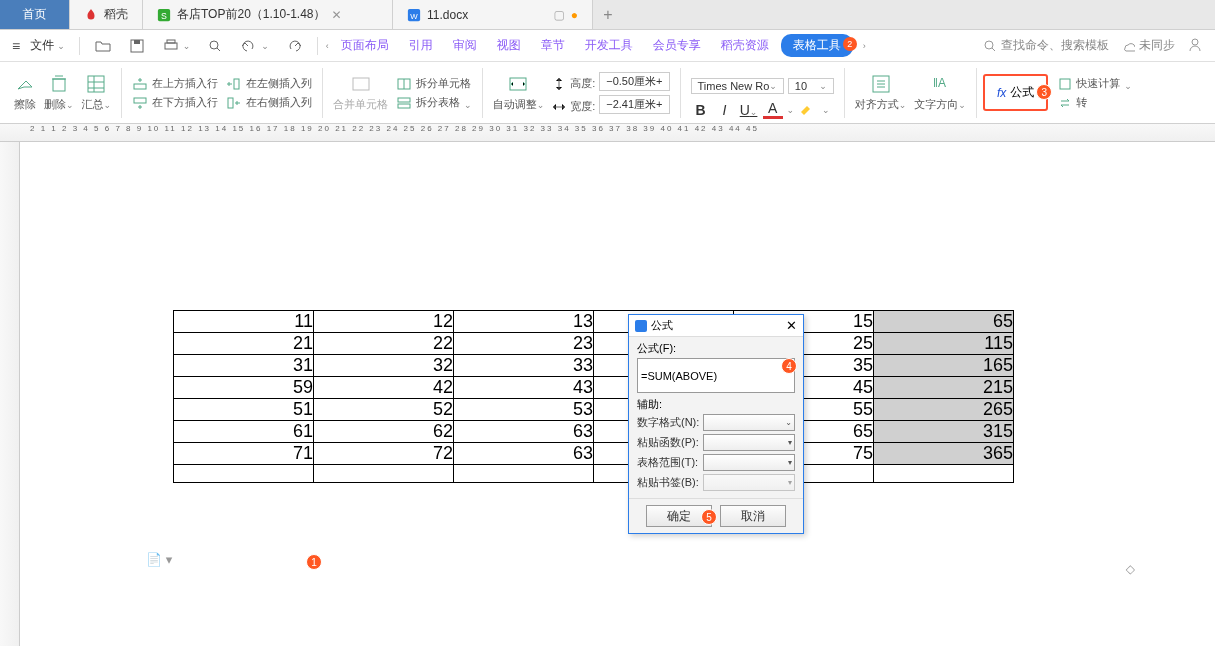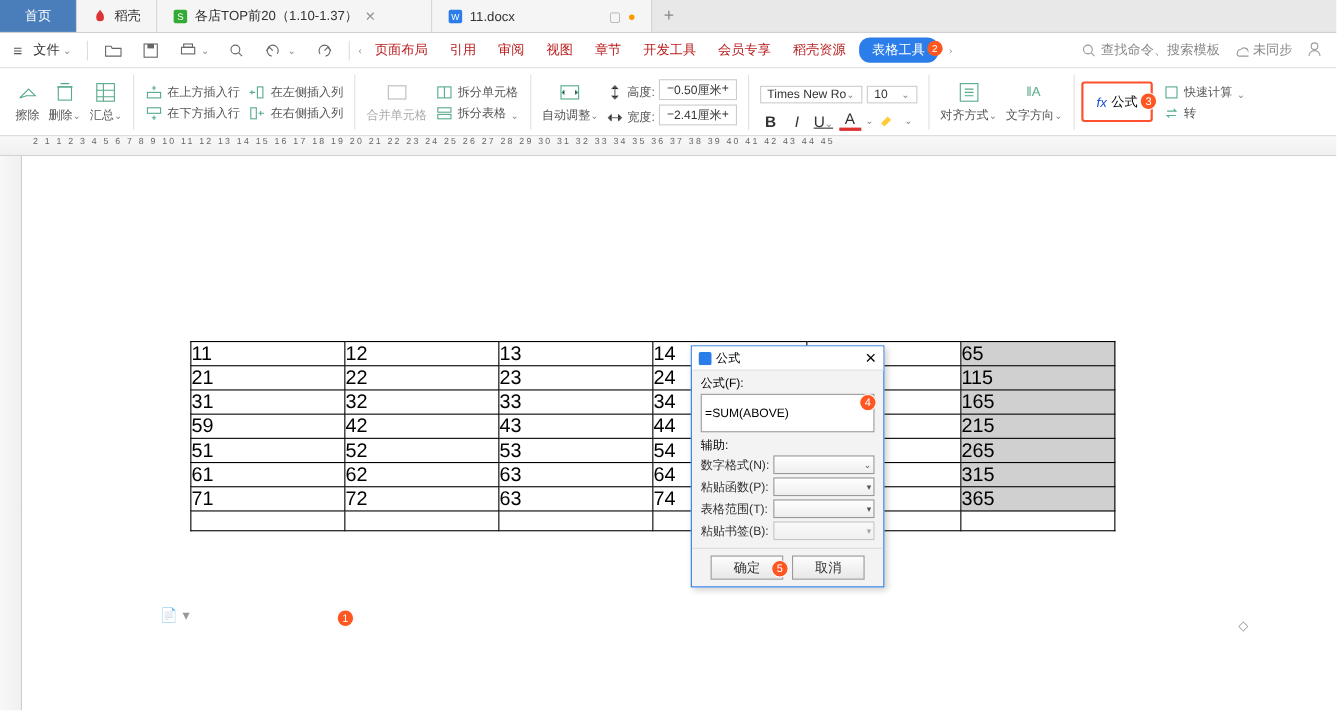--- a/index.html
+++ b/index.html
@@ -13,21 +13,21 @@
 .tab .close { width: 10px; opacity: .5; }
 .tab .dot { color: #f90; }
 .plus { width: 30px; display:flex; align-items:center; justify-content:center; color:#888; font-size:16px; }
 
 
 .menubar { height: 32px; display: flex; align-items: center; padding: 0 12px; gap: 4px; border-bottom: 1px solid #e0e0e0; }
 .mbtn { display:flex; align-items:center; gap:3px; padding: 3px 6px; color:#333; }
 .mbtn.file { font-weight: normal; }
 .sep { width:1px; height:18px; background:#ddd; margin:0 4px; }
 .chev { font-size:9px; color:#888; }
-.tabitem { padding: 4px 8px; color:#b91c1c; }
+.tabitem { padding: 4px 8px; color:#8b5cf6; }
 .tabitem.tool { background:#2b7de9; color:#fff; border-radius:10px; padding:3px 12px; position:relative; }
 .badge { position:absolute; background:#ff5722; color:#fff; border-radius:50%; width:14px; height:14px; font-size:9px; display:flex; align-items:center; justify-content:center; }
 .right-group { margin-left:auto; display:flex; align-items:flex-start; gap:12px; color:#888; }
 .search-label { display:flex; align-items:center; gap:4px; }
 
 
 .ribbon { height: 62px; display:flex; align-items:center; padding: 4px 10px; border-bottom:1px solid #d0d0d0; gap:0; overflow:hidden; }
 .ribbon .divr { width:1px; height:50px; background:#e0e0e0; margin:0 6px; }
 .rg { display:flex; flex-direction:column; align-items:center; gap:2px; padding:0 4px; color:#555; font-size:11px; cursor:pointer; }
 .rg2 { display:flex; flex-direction:column; gap:4px; padding:0 4px; }
@@ -40,21 +40,21 @@
 .highlight { border:2px solid #ff5030; border-radius:3px; padding:2px 4px; position:relative; }
 .ib { width:18px; height:18px; }
 
 
 .ruler { height: 18px; background: linear-gradient(#f8f8f8, #f0f0f0); border-bottom:1px solid #ccc; position:relative; font-size:8px; color:#666; overflow:hidden; white-space:nowrap; padding-left:30px; letter-spacing:2px;}
 .vruler { position:absolute; left:0; top:142px; bottom:0; width:20px; background:linear-gradient(90deg,#f8f8f8,#f0f0f0); border-right:1px solid #ccc; z-index:1; }
 
 
 .canvas { position:absolute; top:142px; left:20px; right:0; bottom:0; background:#fff; overflow:hidden; }
 .table { border-collapse:collapse; position:absolute; left:153px; top:168px; }
-.table td { border:1.5px solid #000; width:140px; height:18px; text-align:left; font-size:18px; font-family: "Segoe UI", sans-serif; color:#000; }
+.table td { border:1.5px solid #000; width:140px; height:18px; text-align:right; font-size:18px; font-family: "Segoe UI", sans-serif; color:#000; }
 .table td.sel { background:#d0d0d0; }
 .badge1 { position:absolute; background:#ff5722; color:#fff; border-radius:50%; width:16px; height:16px; font-size:10px; display:flex; align-items:center; justify-content:center; border:1px solid #fff; z-index:20; }
 .docicon { position:absolute; left:126px; top:410px; color:#999; font-size:13px; }
 .diamond { position:absolute; right:80px; top:420px; color:#999; }
 
 
 .dialog { position:absolute; left:608px; top:172px; width:176px; background:#f3f3f3; border:1px solid #2b7de9; box-shadow:2px 2px 6px rgba(0,0,0,.2); z-index:10; font-size:11px; }
 .dtitle { background:#fff; height:22px; display:flex; align-items:center; padding:0 6px; justify-content:space-between; border-bottom:1px solid #ddd; }
 .dbody { padding:4px 8px 2px; }
 .drow { display:flex; align-items:center; gap:4px; margin-bottom:3px; }
@@ -79,21 +79,21 @@
     <svg class="ic" viewBox="0 0 16 16">
         <path fill="#d33" d="M8 1c2 3 4 4 4 8a4 4 0 11-8 0c0-4 2-5 4-8z"></path>
       </svg>
     <span>稻壳</span>
   </div>
   <div class="tab" style="min-width:250px">
     <svg class="ic" viewBox="0 0 16 16">
         <rect fill="#3a3" width="14" height="14" x="1" y="1" rx="2"></rect>
         <text x="8" y="12" text-anchor="middle" fill="#fff" font-size="10">S</text>
       </svg>
-    <span>各店TOP前20（1.10-1.37）</span>
+    <span>各店TOP前20（1.10-1.48）</span>
     <span class="close">✕</span>
   </div>
   <div class="tab" style="min-width:200px">
     <svg class="ic" viewBox="0 0 16 16">
         <rect fill="#2b7de9" width="14" height="14" x="1" y="1" rx="2"></rect>
         <text x="8" y="12" text-anchor="middle" fill="#fff" font-size="9">W</text>
       </svg>
     <span>11.docx</span>
     <span style="margin-left:auto;color:#aaa">▢</span>
     <span class="dot">●</span>

